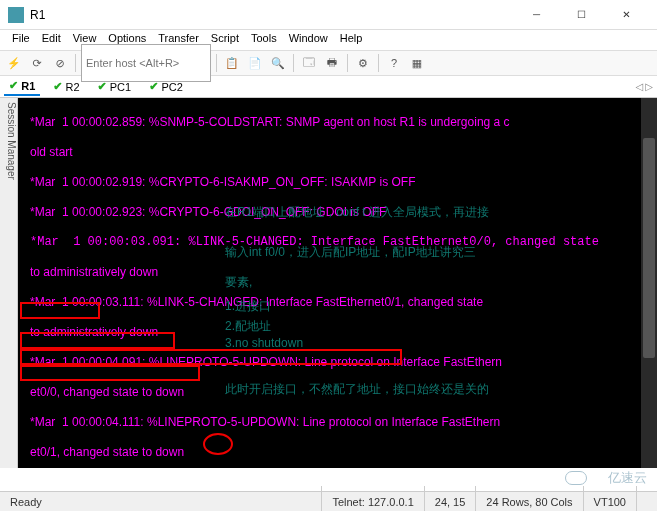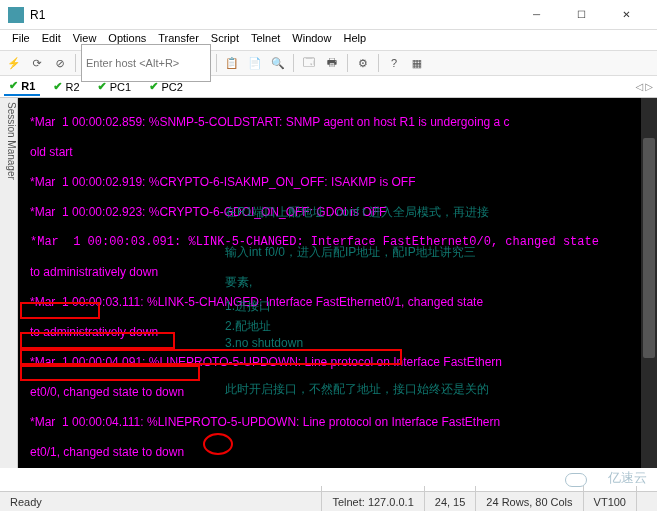--- a/index.html
+++ b/index.html
@@ -21,21 +21,21 @@
 .check { color:#2a2; font-weight:bold; }
 .tabbar .navs { margin-left:auto; display:flex; gap:2px; color:#888; font-size:10px; }
 .sidebar { position:absolute; left:0; top:98px; width:18px; height:370px; background:#eee; border-right:1px solid #ccc; writing-mode:vertical-rl; text-orientation:mixed; font-size:10px; padding-top:4px; color:#555; }
 .term { position:absolute; left:18px; top:98px; right:0; height:370px; background:#000; color:#0f0; font-family:"Consolas","Courier New",monospace; font-size:12px; line-height:15px; padding:2px 12px; overflow:hidden; white-space:pre; }
 .term .mag { color:#f0f; }
 .annot { position:absolute; color:#0f766e; font-family:"Microsoft YaHei",sans-serif; font-size:12px; z-index:5; pointer-events:none; }
 .redbox { position:absolute; border:2px solid #e00; z-index:4; pointer-events:none; }
 .redcircle { position:absolute; border:2px solid #e00; border-radius:50%; z-index:4; pointer-events:none; }
 .status { position:absolute; bottom:0; left:0; right:0; height:20px; background:#f0f0f0; border-top:1px solid #ccc; display:flex; align-items:center; font-size:11px; color:#333; }
 .status .cell { padding:16px 10px; border-right:1px solid #ccc; height:100%; display:flex; align-items:center; }
-.watermark { position:absolute; right:10px; bottom:24px; opacity:0.7; display:flex; align-items:flex-end; gap:21px; color:#8ab; font-size:13px; }
+.watermark { position:absolute; right:10px; bottom:24px; opacity:0.7; display:flex; align-items:center; gap:21px; color:#8ab; font-size:13px; }
 .watermark .cl { width:22px; height:14px; border:1.5px solid #8ab; border-radius:8px; position:relative; }
 .scrollbar { position:absolute; right:0; top:98px; width:16px; height:370px; background:#2a2a2a; }
 .scrollbar .thumb { position:absolute; left:2px; right:2px; top:40px; height:220px; background:#555; border-radius:2px; }
 </style>
 </head>
 <body>
 
 <div class="titlebar">
   <div class="ticon"></div>
   <div class="ttl">R1</div>
@@ -46,21 +46,21 @@
   </div>
 </div>
 
 <div class="menubar">
   <span>File</span>
   <span>Edit</span>
   <span>View</span>
   <span>Options</span>
   <span>Transfer</span>
   <span>Script</span>
-  <span>Telnet</span>
+  <span>Tools</span>
   <span>Window</span>
   <span>Help</span>
 </div>
 
 <div class="toolbar">
   <div class="tbtn">⚡</div>
   <div class="tbtn">⟳</div>
   <div class="tbtn">⊘</div>
   <div class="tsep"></div>
   <input class="tinput" placeholder="Enter host &lt;Alt+R&gt;" style="">

